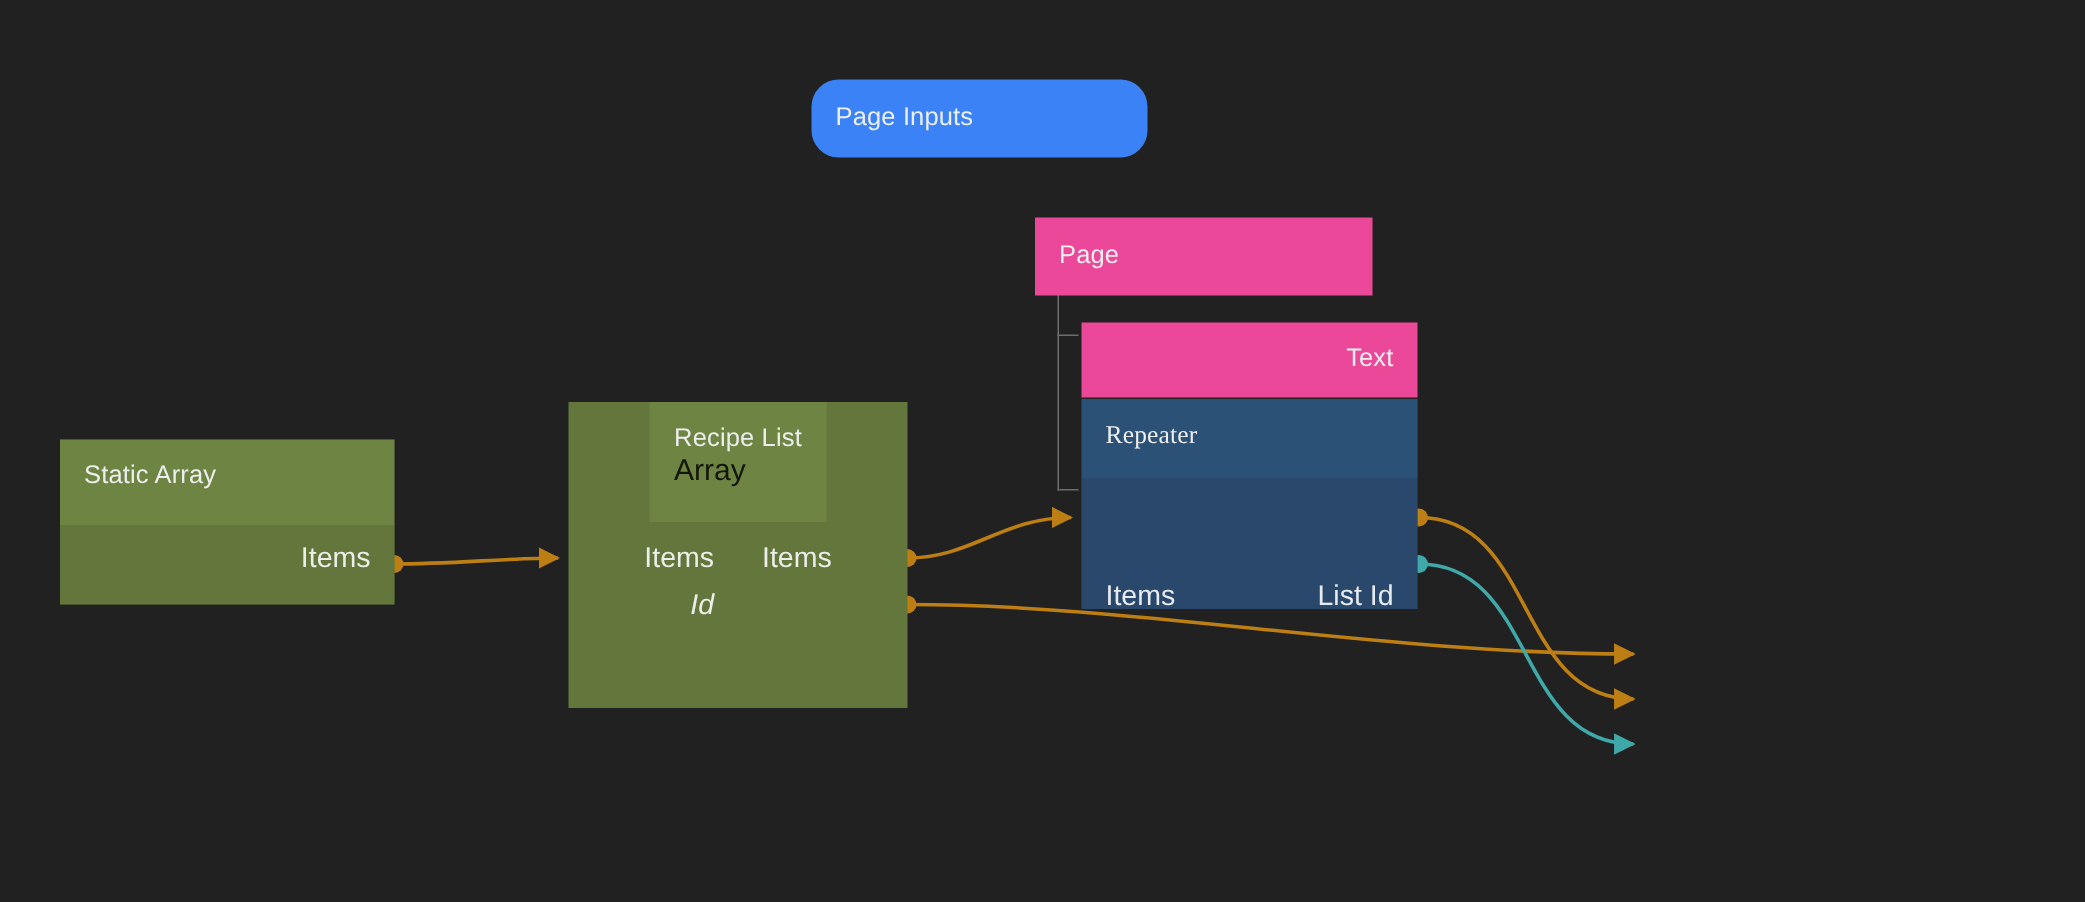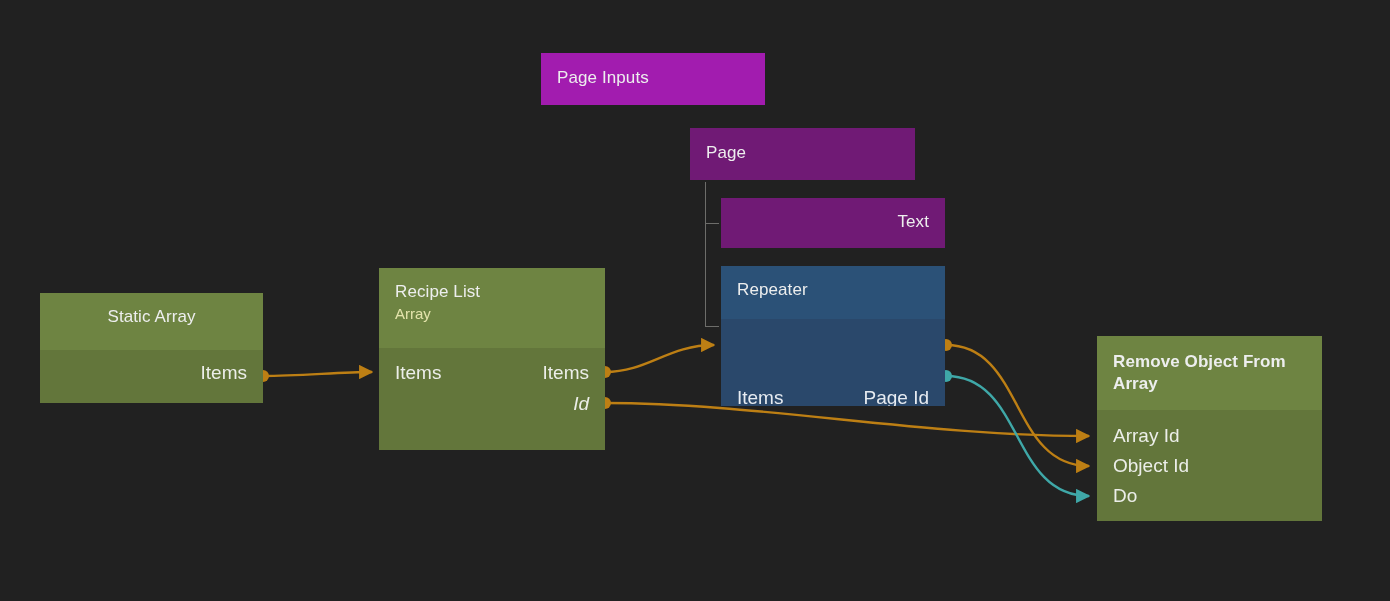--- a/index.html
+++ b/index.html
@@ -42,44 +42,44 @@
   }
   .node-title {
     color: #edeeee;
     font-size: 17px;
     line-height: 22px;
     font-weight: 400;
     letter-spacing: 0.1px;
   }
   .node-title.bold { font-weight: 700; }
   .node-subtitle {
-    color: #fef9c3;
-    font-size: 15px;
+    color: #000000;
+    font-size: 20px;
     line-height: 20px;
     margin-top: 1px;
     opacity: .82;
   }
   .node-body {
     flex: 1 1 auto;
     position: relative;
     box-sizing: border-box;
     padding-top: 10px;
   }
 
   
   .green .node-header { background: #6e8442; }
   .green .node-body   { background: #63763b; }
   .green               { background: #63763b; }
 
   .blue .node-header  { background: #2b5177; }
   .blue .node-body    { background: #2a486b; }
   .blue                { background: #2a486b; }
 
-  .flat-blue  { background: #701a75; }
-  .purple     { background: #a21caf; }
+  .flat-blue  { background: #ec4899; margin-top: 17px; }
+  .purple     { background: #3b82f6; border-radius: 18px; }
 
   
   .port-row {
     position: absolute;
     height: 22px;
     display: flex;
     align-items: center;
     font-size: 19px;
     line-height: 22px;
     color: #eceee9;
@@ -158,73 +158,57 @@
     </div>
   </div>
 
   <div class="node flat-blue" style="left:721px; top:198px; width:224px; height:50px;align-items:flex-end;">
     <div class="node-header" style="background:transparent; padding-top:13px;">
       <div class="node-title">Text</div>
     </div>
   </div>
 
   <div class="node blue" style="left:721px; top:266px; width:224px; height:140px;">
-    <div class="node-header" style="height:53px;">
+    <div class="node-header" style="height:53px;font-family:Liberation Serif, serif;">
       <div class="node-title">Repeater</div>
     </div>
     <div class="node-body">
       <div class="port-row in blue-text" style="top:68px;">
         <span>Items</span>
       </div>
       <div class="port-row out blue-text" style="top:68px;">
-        <span>Page Id</span>
+        <span>List Id</span>
       </div>
 
     </div>
   </div>
 
   <div class="node green" style="left:40px; top:293px; width:223px; height:110px;">
-    <div class="node-header" style="height:57px;text-align:center;">
+    <div class="node-header" style="height:57px;">
       <div class="node-title">Static Array</div>
     </div>
     <div class="node-body">
       <div class="port-row out" style="top:12px;">
         <span>Items</span>
       </div>
     </div>
   </div>
 
-  <div class="node green" style="left:379px; top:268px; width:226px; height:182px;">
+  <div class="node green" style="left:379px; top:268px; width:226px; height:204px;align-items:center;">
     <div class="node-header" style="height:80px;">
       <div class="node-title">Recipe List</div>
       <div class="node-subtitle">Array</div>
     </div>
     <div class="node-body">
       <div class="port-row in" style="top:14px;">
         <span>Items</span>
       </div>
       <div class="port-row out" style="top:14px;">
         <span>Items</span>
       </div>
       <div class="port-row out" style="top:45px;font-style:italic;">
         <span>Id</span>
       </div>
     </div>
   </div>
 
-  <div class="node green" style="left:1097px; top:336px; width:225px; height:185px;">
-    <div class="node-header" style="height:74px; padding-top:15px;">
-      <div class="node-title bold">Remove Object From Array</div>
-    </div>
-    <div class="node-body">
-      <div class="port-row in" style="top:15px;">
-        <span>Array Id</span>
-      </div>
-      <div class="port-row in" style="top:45px;">
-        <span>Object Id</span>
-      </div>
-      <div class="port-row in" style="top:75px;">
-        <span>Do</span>
-      </div>
-    </div>
-  </div>
 
 </div>
 
 </body></html>

